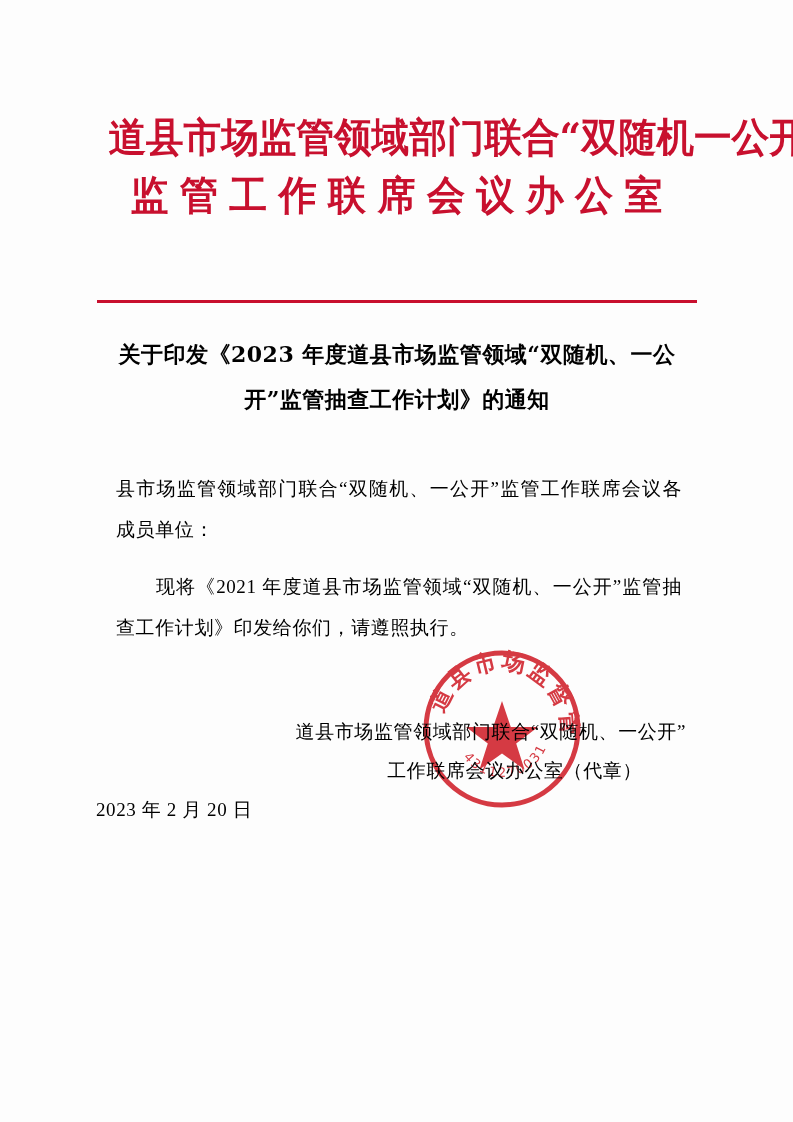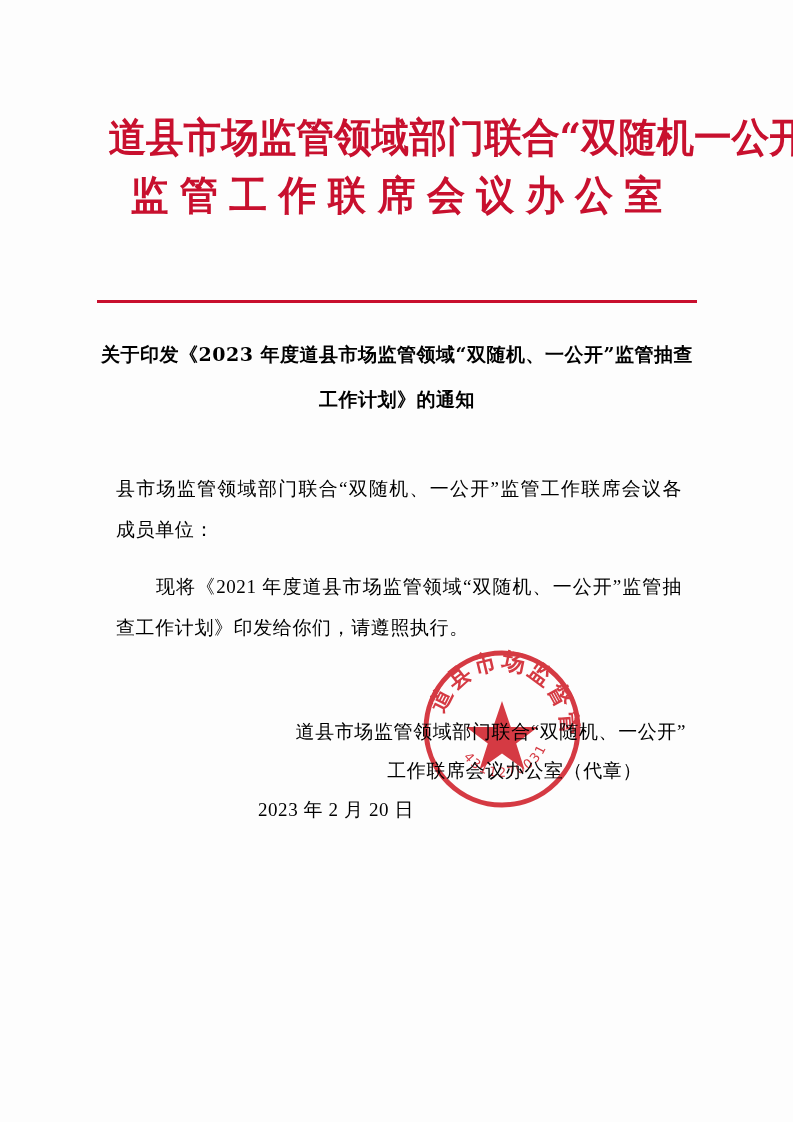--- a/index.html
+++ b/index.html
@@ -66,21 +66,21 @@
 
   
   .doc-title {
     position: absolute;
     left: 96px;
     top: 332px;
     width: 602px;
     text-align: center;
     font-family: "DejaVu Serif", "Liberation Serif", serif;
     font-weight: bold;
-    font-size: 19px;
+    font-size: 22px;
     line-height: 45px;
     letter-spacing: 0.5px;
   }
 
   
   .body-text {
     position: absolute;
     left: 100px;
     top: 452px;
     width: 598px;
@@ -102,21 +102,21 @@
     left: 96px;
     top: 712px;
     width: 598px;
     font-size: 19px;
     line-height: 39px;
     letter-spacing: 0.6px;
     text-align: center;
   }
   .sig-line1 { text-align: right; padding-right: 8px; }
   .sig-line2 { text-align: right; padding-right: 52px; }
-  .sig-line3 { text-align: center; padding-right: 118px; }
+  .sig-line3 { text-align: left; padding-right: 118px; }
 
   
   .seal {
     position: absolute;
     left: 418px;
     top: 645px;
     width: 168px;
     height: 168px;
     pointer-events: none;
     opacity: 0.88;

